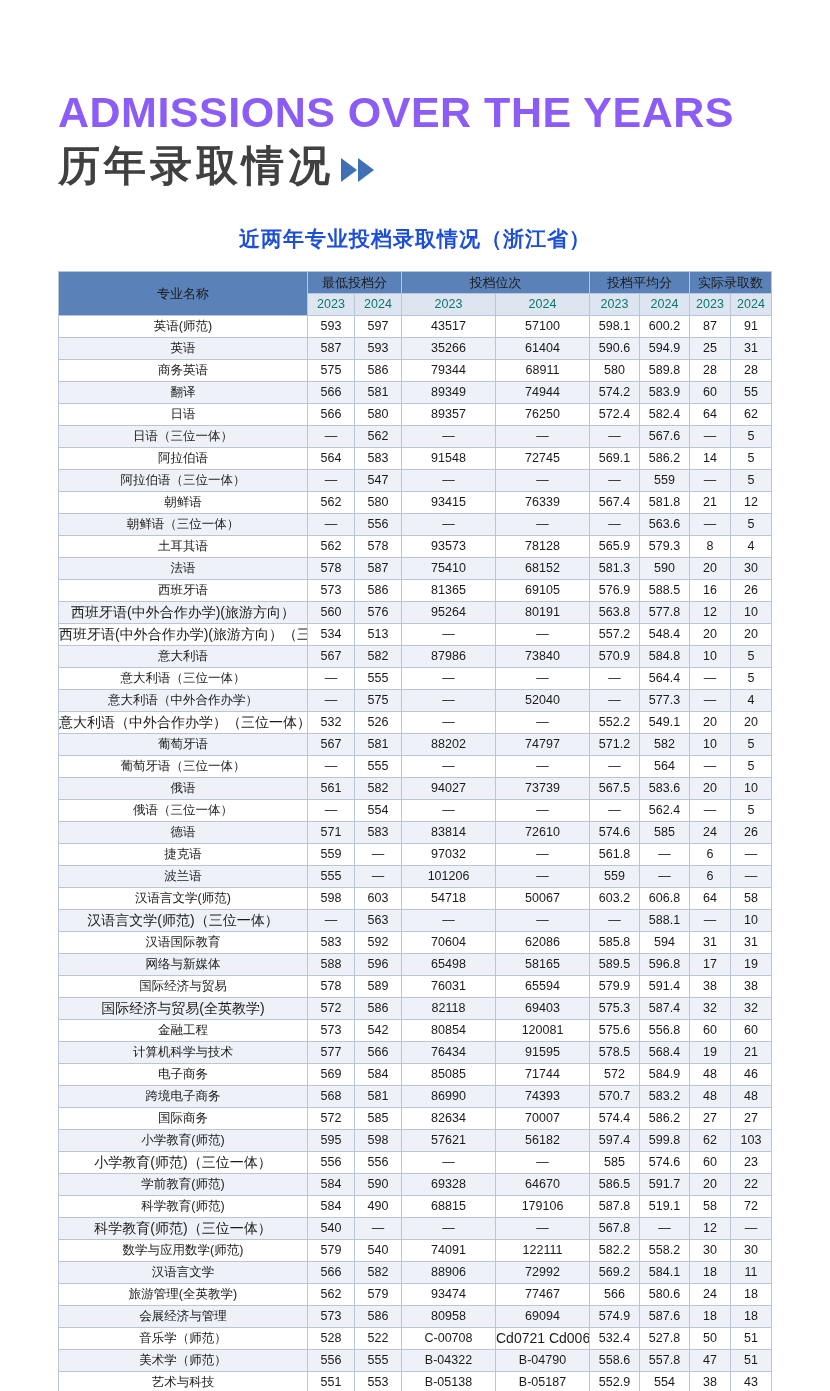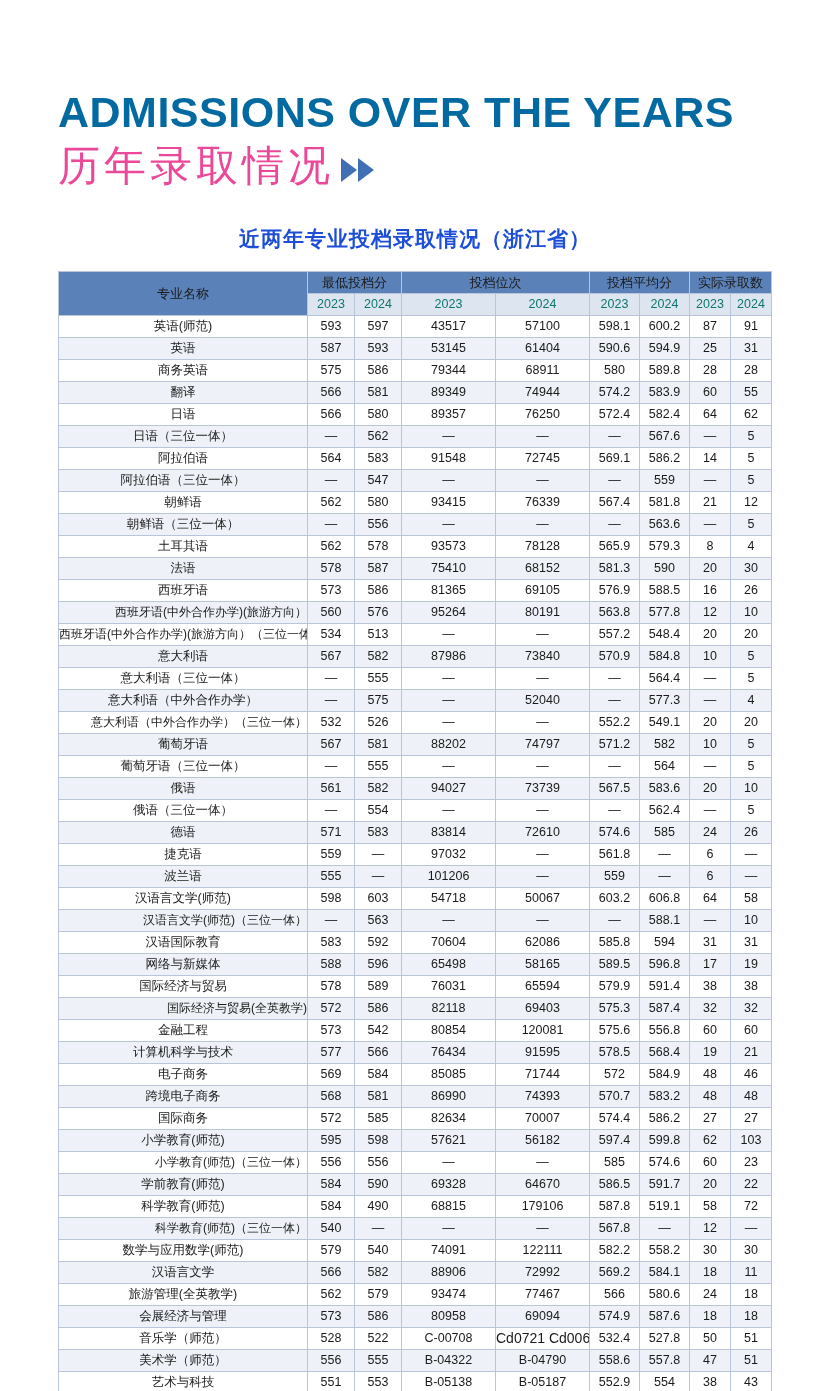--- a/index.html
+++ b/index.html
@@ -20,34 +20,34 @@
     height: 1391px;
     box-sizing: border-box;
     padding: 0 58px;
     position: relative;
   }
   .title-en {
     margin-top: 88px;
     font-size: 43px;
     font-weight: bold;
     letter-spacing: 0.5px;
-    color: #0369a1;
+    color: #8b5cf6;
     font-family: "Liberation Sans", "DejaVu Sans", sans-serif;
     white-space: nowrap;
   }
   .title-cn-row {
     display: flex;
     align-items: flex-end;
     margin-top: 6px;
   }
   .title-cn {
     font-size: 42px;
-    font-weight: normal;
+    font-weight: bold;
     letter-spacing: 4px;
-    color: #ec4899;
+    color: #404040;
     line-height: 1.1;
   }
   .arrows {
     display: flex;
     align-items: center;
     margin-left: 6px;
     margin-bottom: 7px;
   }
   .arrow {
     width: 0;
@@ -98,21 +98,21 @@
     font-size: 12.5px;
     height: 21px;
     line-height: 21px;
     border: 1px solid #b9c6da;
   }
   tbody tr.odd td { background: #ffffff; }
   tbody tr.even td { background: #eef2f8; }
   td.major {
     font-size: 12.5px;
   }
-  td.major.small { font-size: 12px; text-align: right; }
+  td.major.small { font-size: 14px; }
   td.num { font-size: 12.5px; }
   td.num.tiny { font-size: 14px; }
 </style>
 </head>
 <body>
 
 <div class="page">
 
   <div class="title-en">ADMISSIONS OVER THE YEARS</div>
 
@@ -166,21 +166,21 @@
           <td class="num">57100</td>
           <td class="num">598.1</td>
           <td class="num">600.2</td>
           <td class="num">87</td>
           <td class="num">91</td>
         </tr>
         <tr class="even">
           <td class="major">英语</td>
           <td class="num">587</td>
           <td class="num">593</td>
-          <td class="num">53145</td>
+          <td class="num">35266</td>
           <td class="num">61404</td>
           <td class="num">590.6</td>
           <td class="num">594.9</td>
           <td class="num">25</td>
           <td class="num">31</td>
         </tr>
         <tr class="odd">
           <td class="major">商务英语</td>
           <td class="num">575</td>
           <td class="num">586</td>

